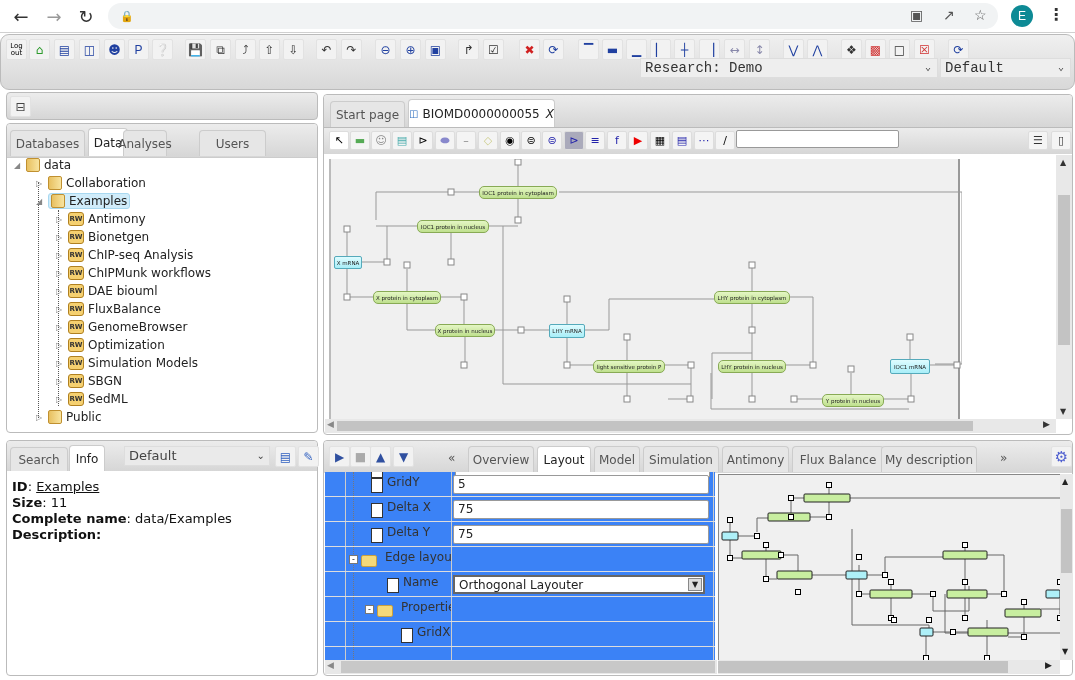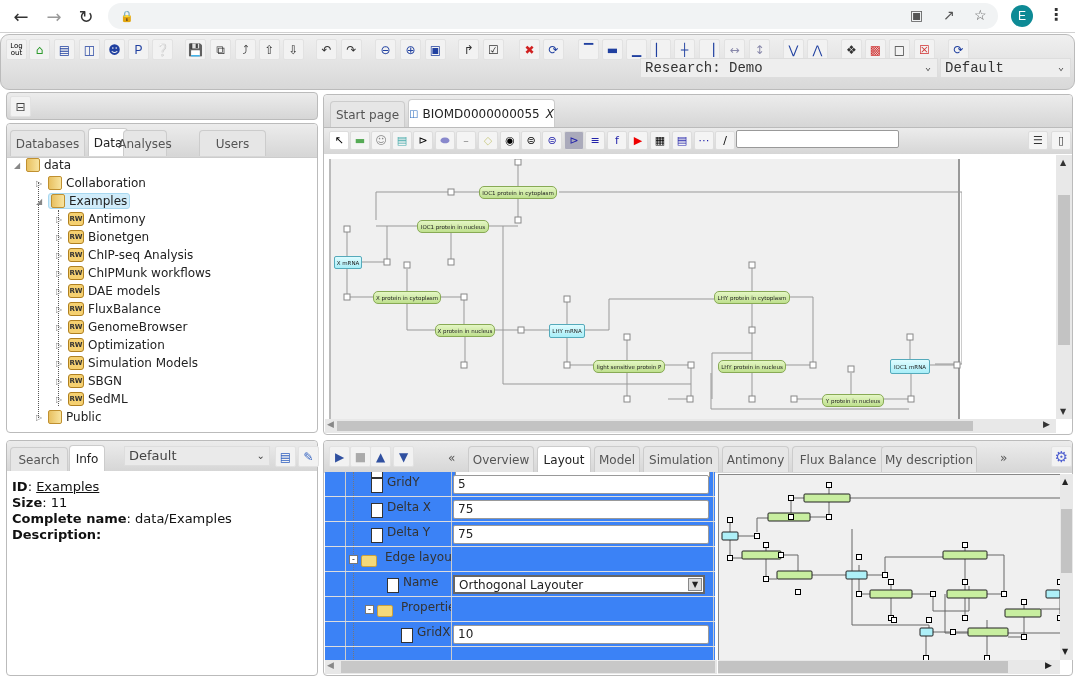--- a/index.html
+++ b/index.html
@@ -159,21 +159,21 @@
       <span>ChIP-seq Analysis</span>
     </div>
     <div class="tree-row" style="left: 54px; top: 264px;">
       <span class="exp">▷</span>
       <span class="rw">RW</span>
       <span>ChIPMunk workflows</span>
     </div>
     <div class="tree-row" style="left: 54px; top: 282px;">
       <span class="exp">▷</span>
       <span class="rw">RW</span>
-      <span>DAE models</span>
+      <span>DAE biouml</span>
     </div>
     <div class="tree-row" style="left: 54px; top: 300px;">
       <span class="exp">▷</span>
       <span class="rw">RW</span>
       <span>FluxBalance</span>
     </div>
     <div class="tree-row" style="left: 54px; top: 318px;">
       <span class="exp">▷</span>
       <span class="rw">RW</span>
       <span>GenomeBrowser</span>
@@ -440,21 +440,20 @@
         <span class="pval" style="left:128px;width:252px;border:2px solid #666;border-radius:0"><span>Orthogonal Layouter</span><span style="position:absolute;right:1px;top:1px;width:14px;height:13px;background:#ddd;border:1px solid #888;font-size:8px;text-align:center;line-height:12px">▼</span></span>
       </div>
       <div class="abs" style="left: 0px; top: 125px; width: 390px; height: 25px; border-bottom: 1px solid rgb(221, 221, 221);">
         <span style="position:absolute;left:40px;top:8px;width:9px;height:9px;border:1px solid #777;background:#fff;font-size:8px;line-height:7px;text-align:center">-</span>
         <span style="position:absolute;left:52px;top:8px;width:16px;height:12px;background:#f5d97a;border:1px solid #c9a040;border-radius:2px"></span>
         <span class="pname" style="left:76px;top:3px;width:50px;overflow:hidden;white-space:nowrap">Properties</span>
       </div>
       <div class="abs" style="left: 0px; top: 150px; width: 390px; height: 25px; border-bottom: 1px solid rgb(221, 221, 221);">
         <span class="doc" style="left:76px;top:6px"></span>
         <span class="pname" style="left:92px;top:3px;width:34px;overflow:hidden;white-space:nowrap">GridX</span>
-        <span class="pval" style="left:128px;width:256px">10</span>
       </div>
     </div>
 </div>
 <div class="abs" style="left:325px;top:660px;width:392px;height:14px;background:#e8e8e8">
   <div style="position:absolute;left:2px;top:0;font-size:9px;color:#888">◀</div>
   <div style="position:absolute;left:16px;top:1px;width:374px;height:12px;background:#c8c8c8"></div>
 </div>
 
 <div class="abs" style="left:718px;top:474px;width:342px;height:186px;background:#f0f0f0;border-left:1px solid #888;border-top:1px solid #888">
   <svg id="mini-svg" width="342" height="186" style="position:absolute;left:0;top:0">

